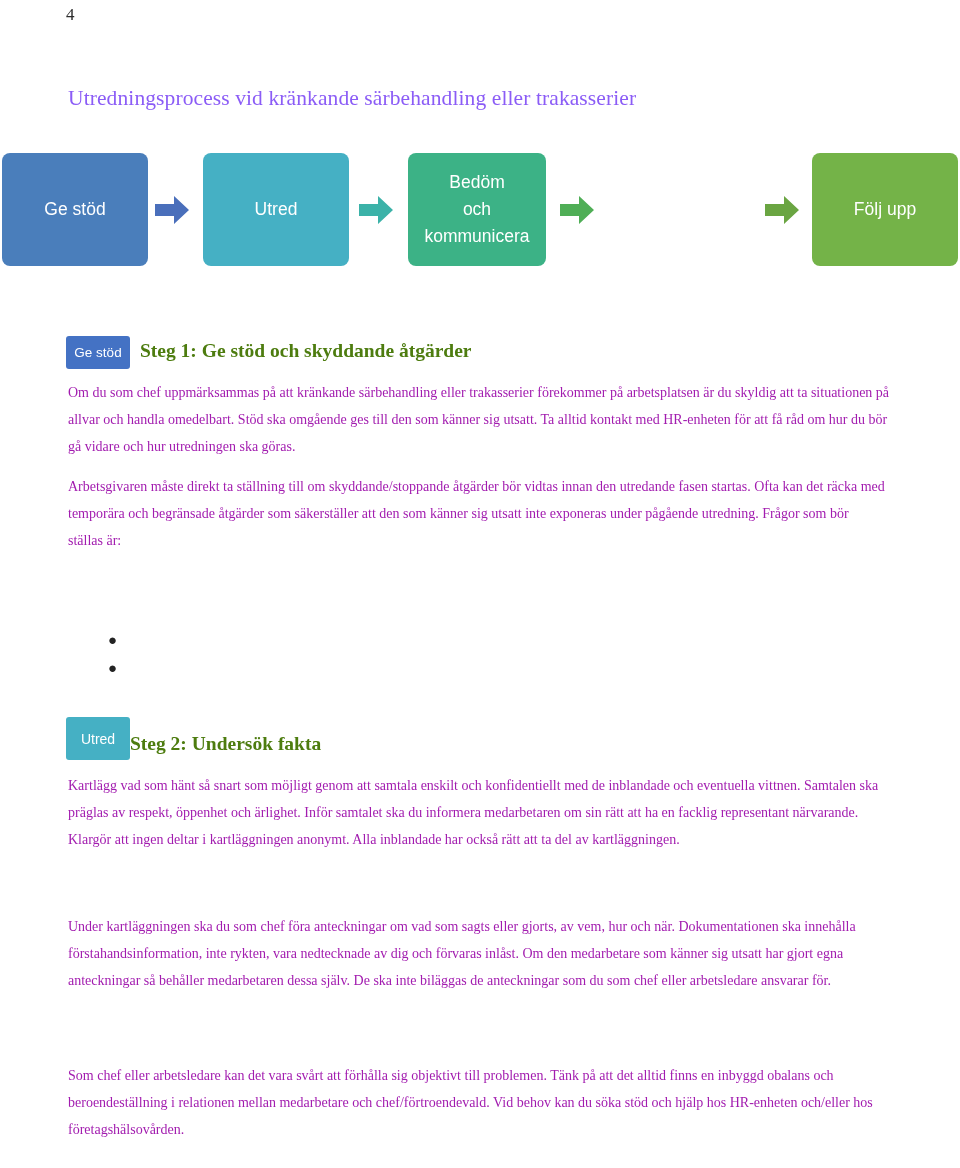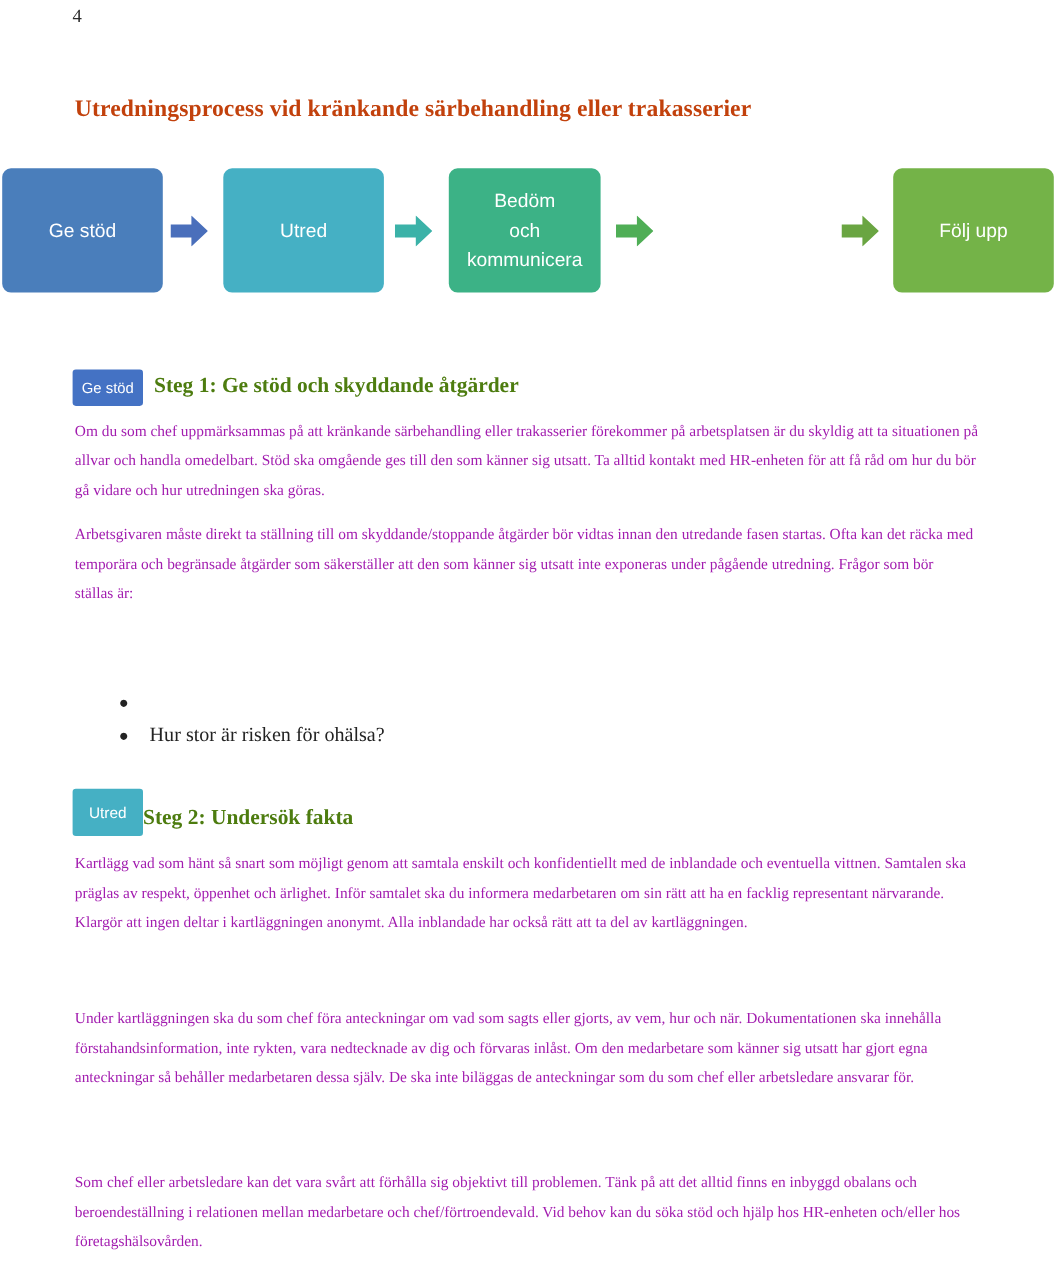--- a/index.html
+++ b/index.html
@@ -26,23 +26,23 @@
     color: #2b2b2b;
   }
 
   
   .doc-title {
     position: absolute;
     left: 68px;
     top: 86px;
     font-family: "Liberation Serif", serif;
     font-size: 21.5px;
-    font-weight: bold;
+    font-weight: normal;
     letter-spacing: 0.1px;
-    color: #c2410c;
+    color: #8b5cf6;
     white-space: nowrap;
   }
 
   
   .flow {
     position: absolute;
     left: 0px;
     top: 153px;
     width: 960px;
     height: 118px;
@@ -182,21 +182,20 @@
 <div class="para" style="left:68px; top:379px; width:822px;">Om du som chef uppmärksammas på att kränkande särbehandling eller trakasserier förekommer på arbetsplatsen är du skyldig att ta situationen på allvar och handla omedelbart. Stöd ska omgående ges till den som känner sig utsatt. Ta alltid kontakt med HR-enheten för att få råd om hur du bör gå vidare och hur utredningen ska göras.</div>
 
 <div class="para" style="left:68px; top:473px; width:818px;">Arbetsgivaren måste direkt ta ställning till om skyddande/stoppande åtgärder bör vidtas innan den utredande fasen startas. Ofta kan det räcka med temporära och begränsade åtgärder som säkerställer att den som känner sig utsatt inte exponeras under pågående utredning. Frågor som bör ställas är:</div>
 
 <div class="bullets" id="bullets-container">
     <div class="bullet-row">
       <span class="bullet-dot">●</span>
     </div>
     <div class="bullet-row">
       <span class="bullet-dot">●</span>
-      <span>Hur stor är risken för ohälsa?</span>
     </div>
   </div>
 
 <div class="step-head" style="left:66px; top:717px;">
   <div class="badge badge-utred">Utred</div>
   <div class="step-title" style="margin-top:16px;">Steg 2: Undersök fakta</div>
 </div>
 
 <div class="para" style="left:68px; top:772px; width:820px;">Kartlägg vad som hänt så snart som möjligt genom att samtala enskilt och konfidentiellt med de inblandade och eventuella vittnen. Samtalen ska präglas av respekt, öppenhet och ärlighet. Inför samtalet ska du informera medarbetaren om sin rätt att ha en facklig representant närvarande. Klargör att ingen deltar i kartläggningen anonymt. Alla inblandade har också rätt att ta del av kartläggningen.</div>
 

